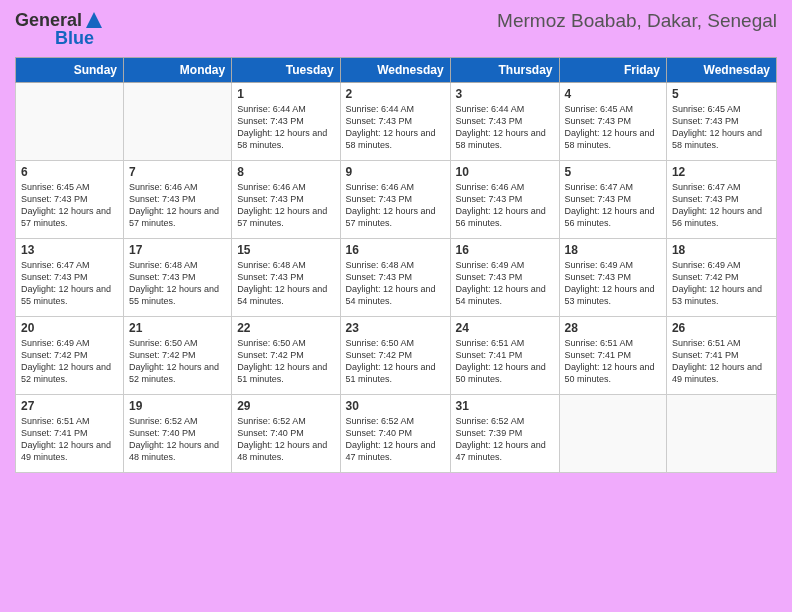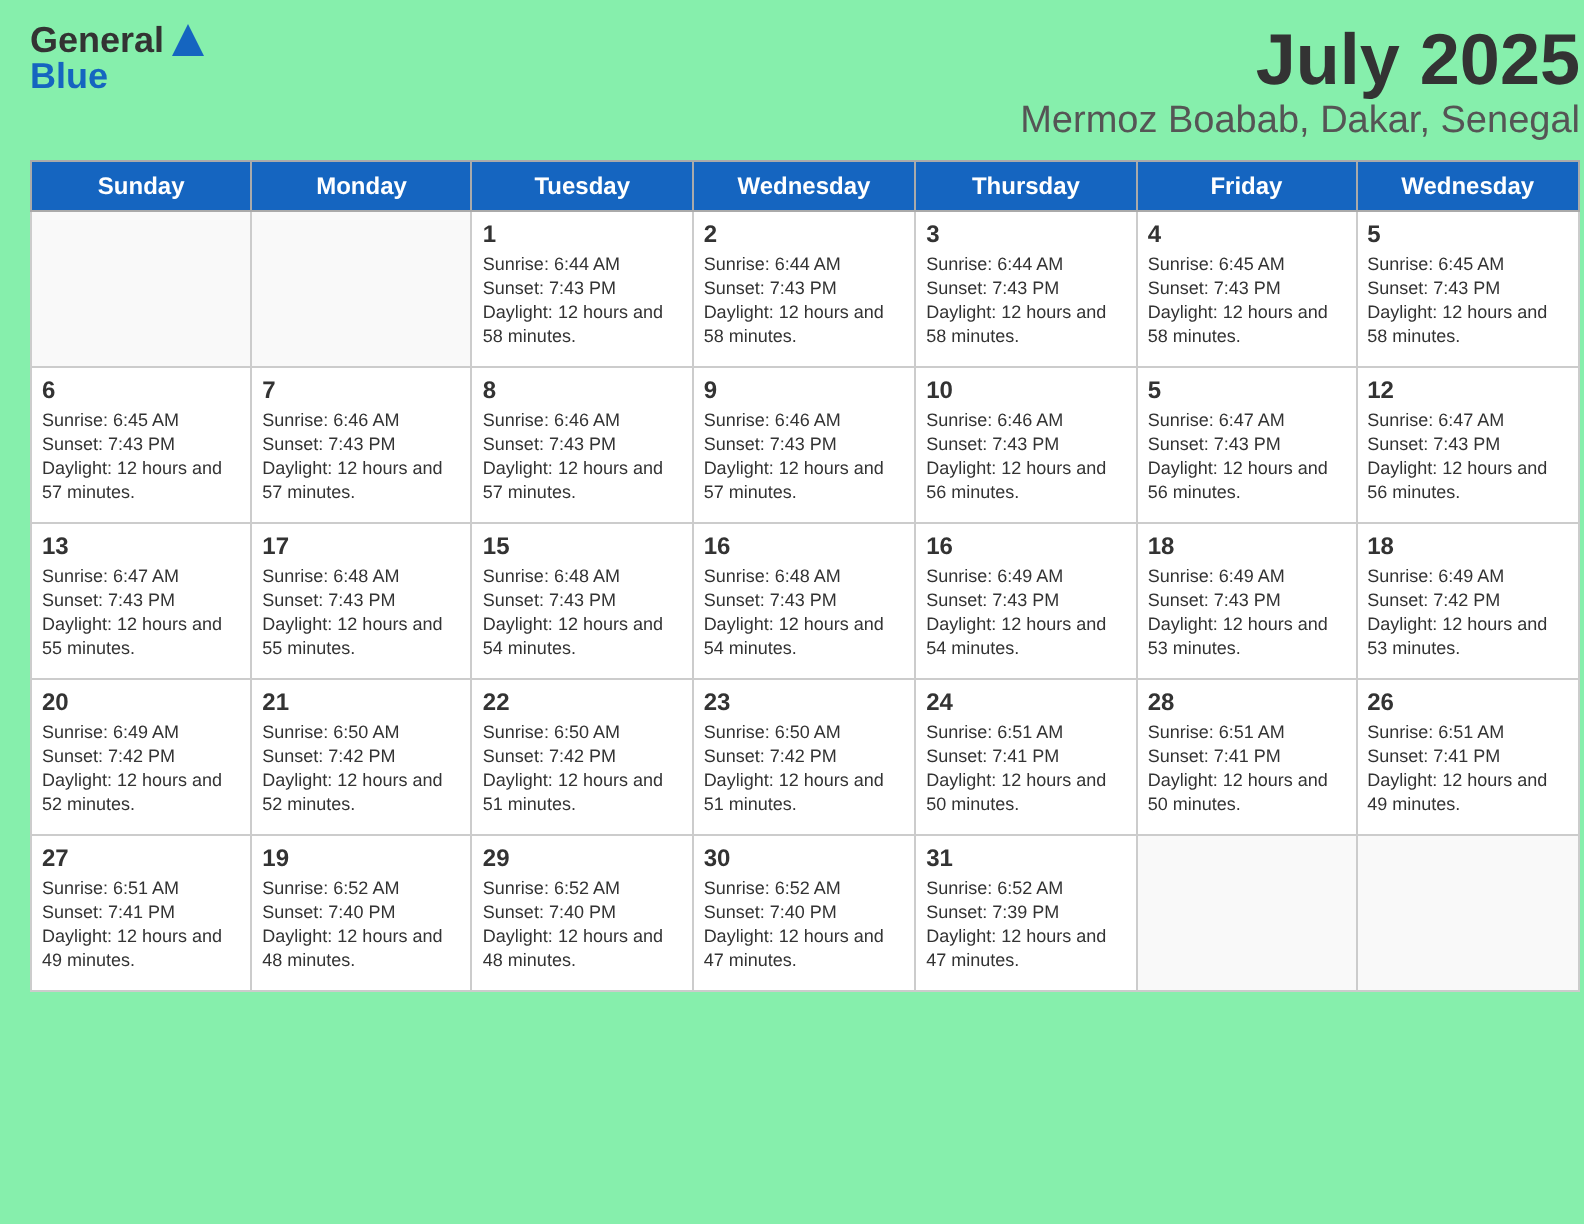--- a/index.html
+++ b/index.html
@@ -6,22 +6,22 @@
     body {
       font-family: Arial, sans-serif;
       background: #fff;
       width: 792px;
       height: 612px;
       overflow: hidden;
     }
     .page {
       width: 792px;
       height: 612px;
-      background: #86efac;
-      padding: 10px 2px 10px 15px;
+      background: #f0abfc;
+      padding: 10px 15px 10px 15px;
     }
     .header {
       display: flex;
       justify-content: space-between;
       align-items: flex-start;
       margin-bottom: 8px;
     }
     .logo {
       display: flex;
       align-items: center;
@@ -43,21 +43,21 @@
     .calendar {
       width: 100%;
       border-collapse: collapse;
     }
     .calendar th {
       background-color: #1565c0;
       color: #fff;
       font-size: 12px;
       font-weight: bold;
       padding: 5px 6px;
-      text-align: center;
+      text-align: right;
       border: 1px solid #aaa;
     }
     .calendar td {
       border: 1px solid #ccc;
       vertical-align: top;
       padding: 4px 5px;
       width: 113px;
       height: 78px;
       font-size: 9.5px;
       color: #333;
@@ -85,25 +85,24 @@
 <div class="page">
   <div class="header">
     <div class="logo">
       <div>
         <div style="display:flex;align-items:center;">
           <span class="logo-general" style="font-size:18px;font-weight:bold;color:#333;">General</span>
           <svg width="20" height="20" viewBox="0 0 20 20" style="margin-left:2px;margin-top:-2px;">
             <polygon points="2,18 10,2 18,18" fill="#1565c0"></polygon>
           </svg>
         </div>
-        <div style="font-size:18px;font-weight:bold;color:#1565c0;margin-top:-3px;">Blue</div>
+        <div style="font-size:18px;font-weight:bold;color:#1565c0;margin-top:-3px;margin-left:40px;">Blue</div>
       </div>
     </div>
     <div class="title-section">
-      <div class="month-title">July 2025</div>
       <div class="location-title">Mermoz Boabab, Dakar, Senegal</div>
     </div>
   </div>
 
   <table class="calendar">
     <thead>
       <tr>
         <th>Sunday</th>
         <th>Monday</th>
         <th>Tuesday</th>

